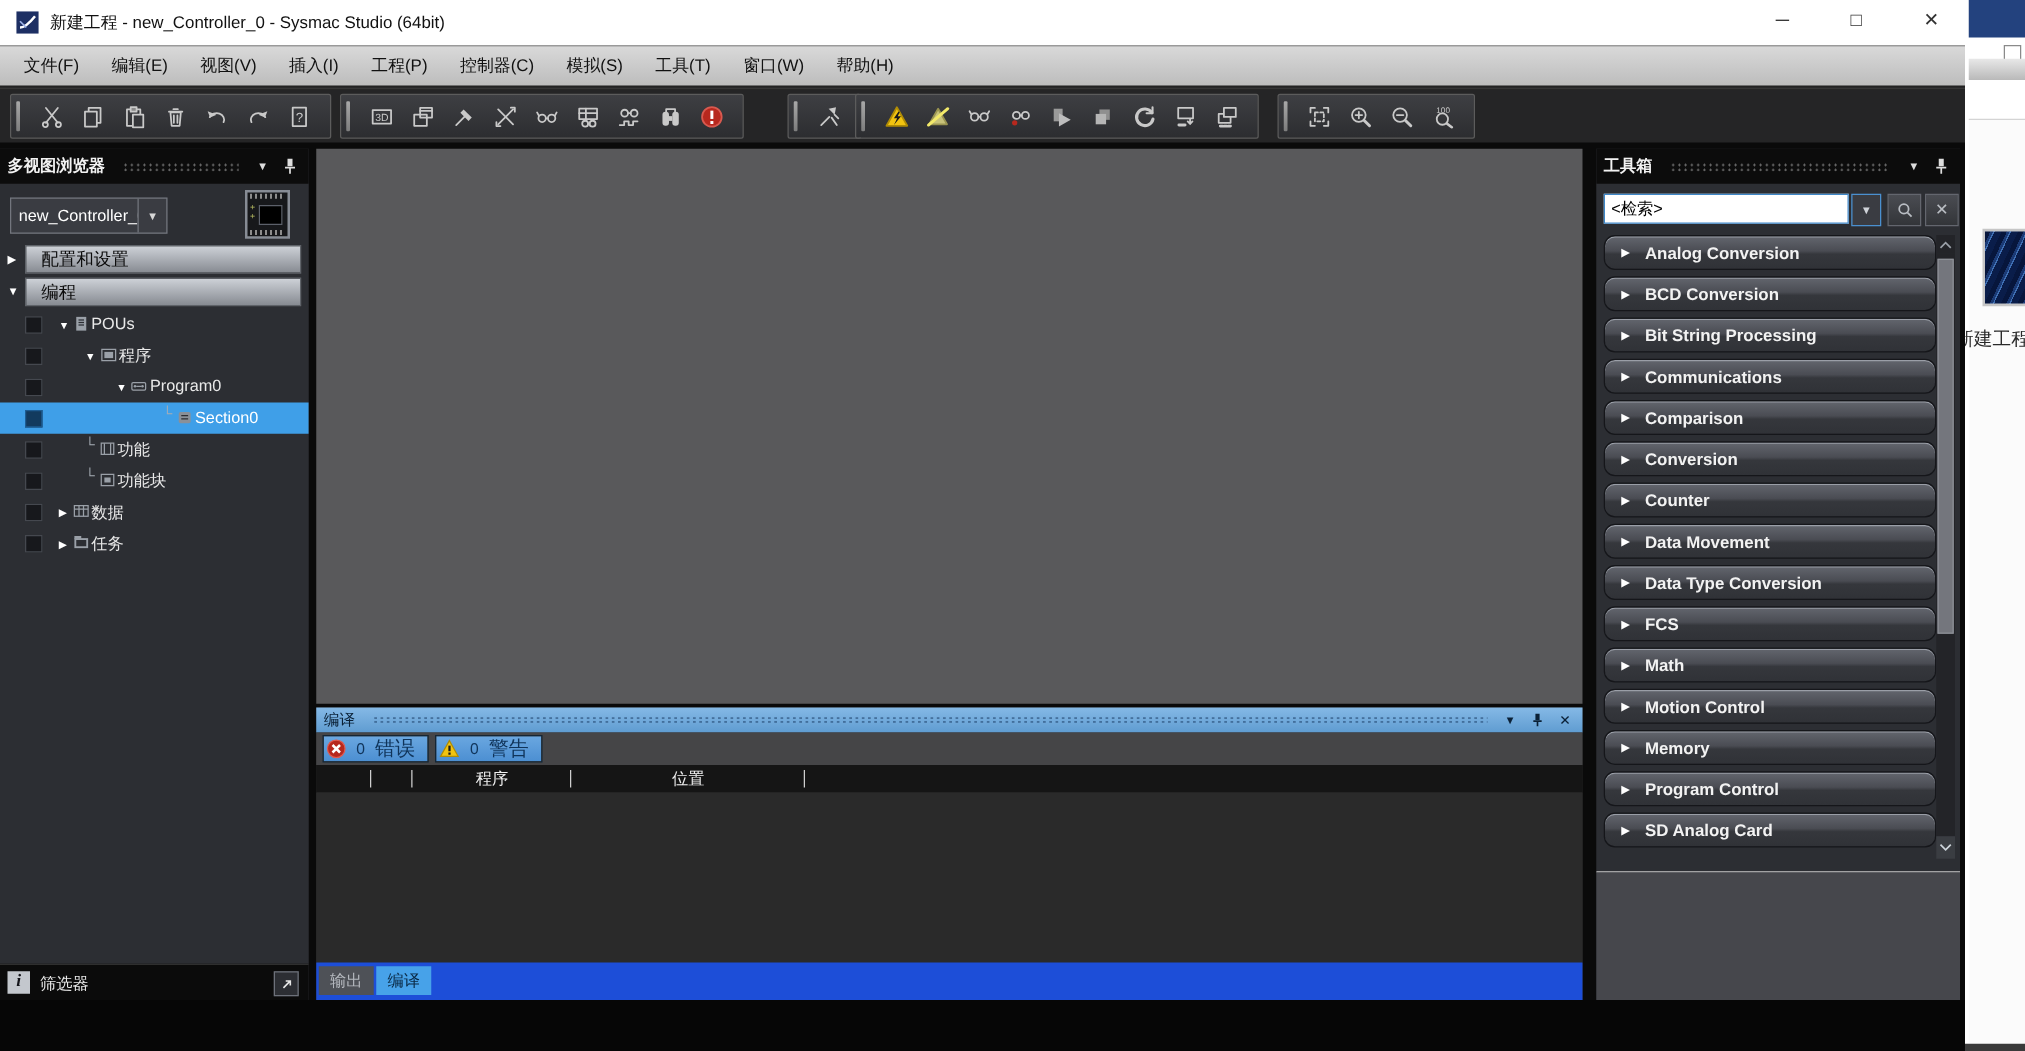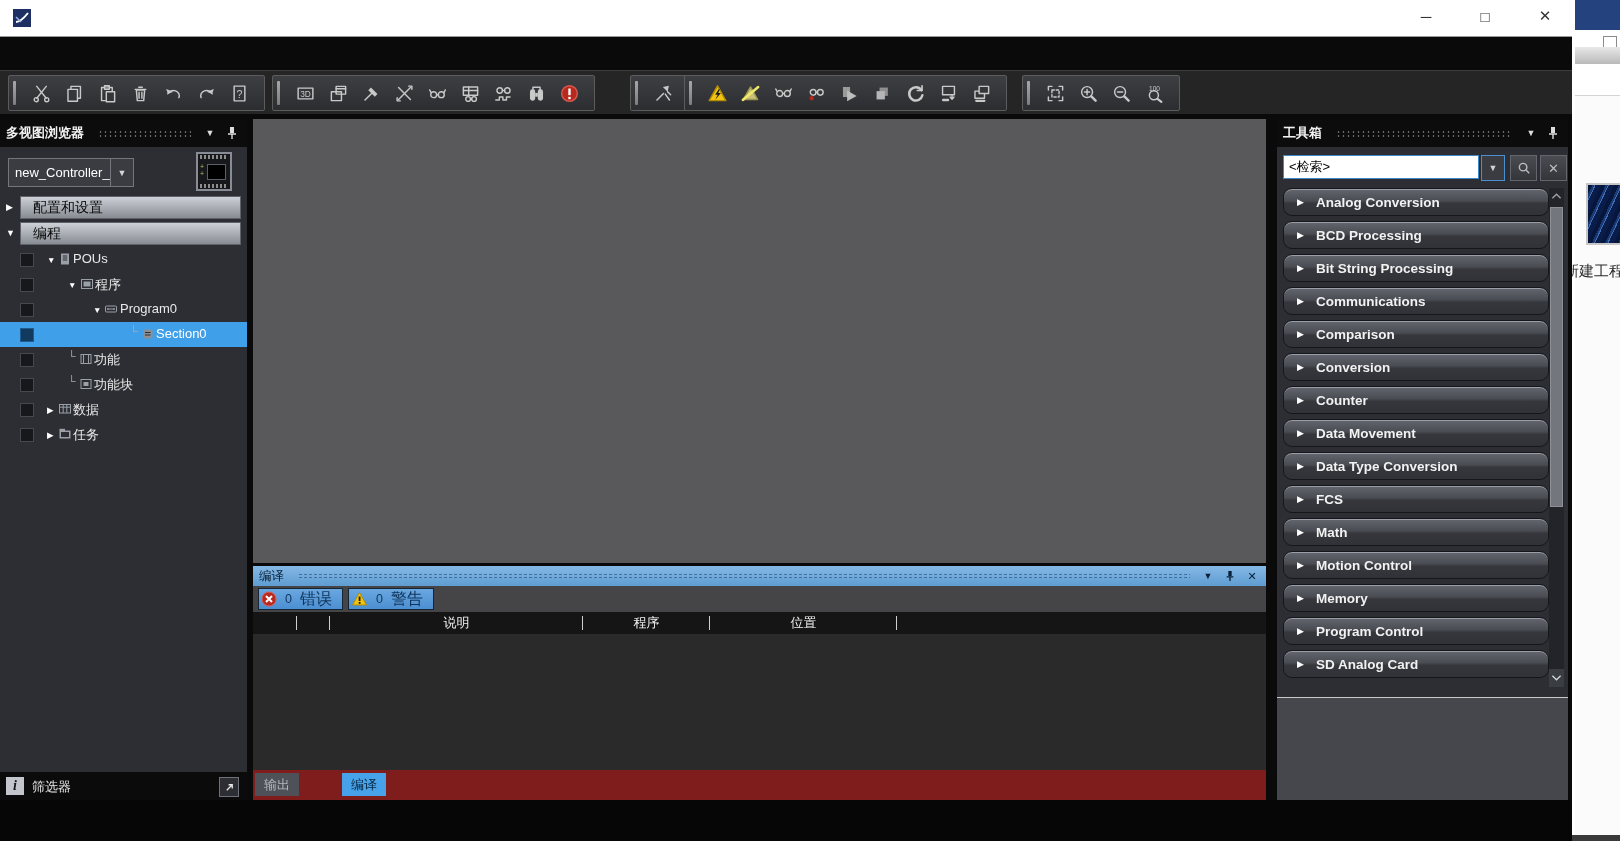--- a/index.html
+++ b/index.html
@@ -99,21 +99,21 @@
   #build-toolbar{position:absolute;left:0;top:20px;width:100%;height:26px;background:#454547;display:flex;align-items:center;padding-left:5px;box-sizing:border-box;}
   .count-btn{height:20px;background:linear-gradient(#6aa7e0,#4c8fd2);border:1px solid #142635;display:flex;align-items:center;
      padding:0 10px 0 2px;margin-right:5px;}
   .count-btn .num{font-size:12.5px;color:#10345a;margin:0 8px 0 8px;}
   .count-btn .lbl{font-size:16px;color:#10345a;}
   #build-cols{position:absolute;left:0;top:46px;width:100%;height:22px;background:#151515;display:flex;align-items:center;}
   .colseg{height:100%;display:flex;align-items:center;justify-content:center;box-sizing:border-box;
      font-size:13px;color:#f0f0f0;position:relative;}
   .colseg:not(:last-child)::after{content:"";position:absolute;right:0;top:4px;bottom:4px;width:1px;background:#cfcfcf;}
   #build-body{position:absolute;left:0;top:68px;width:100%;height:136px;background:#2a2a2a;}
-  #build-tabs{position:absolute;left:0;top:204px;width:100%;height:30px;background:#7f1d1d;display:flex;align-items:flex-start;padding:3px 0 0 2px;box-sizing:border-box;gap:41px;}
+  #build-tabs{position:absolute;left:0;top:204px;width:100%;height:30px;background:#1d4ed8;display:flex;align-items:flex-start;padding:3px 0 0 2px;box-sizing:border-box;}
   .btab{height:23px;padding:0 9px;font-size:13px;line-height:23px;margin-right:2px;}
   .btab.inactive{background:#4e5157;color:#b4b8be;}
   .btab.active{background:#47a2e9;color:#092741;}
 
   
   #toolbox{position:absolute;left:1277px;top:119px;width:291px;height:681px;background:#2c2e33;overflow:hidden;}
   #tb-search{position:absolute;left:6px;top:36px;width:196px;height:24px;background:#fff;border:1px solid #3e87c8;
      font-size:13px;color:#000;padding:0 5px;box-sizing:border-box;font-family:inherit;}
   #tb-combo{position:absolute;left:204px;top:36px;width:24px;height:26px;background:#3a3c42;border:1px solid #4a90d0;
      box-sizing:border-box;display:flex;align-items:center;justify-content:center;color:#cfd3d9;font-size:9px;}
@@ -155,25 +155,38 @@
   <div id="mainwin">
 
     <div id="titlebar">
       <span id="app-icon">
         <svg width="18" height="18" viewBox="0 0 18 18">
             <rect width="18" height="18" fill="#1d2f63"></rect>
             <path d="M3 13 C7 13 11 9 15 4" stroke="#fff" stroke-width="2" fill="none"></path>
             <path d="M3 8 L8 13" stroke="#9fb4e8" stroke-width="1.4" fill="none"></path>
           </svg>
       </span>
+      <span id="title-text">新建工程 - new_Controller_0 - Sysmac Studio (64bit)</span>
       <span class="winbtn" id="btn-min">─</span>
       <span class="winbtn" id="btn-max">□</span>
       <span class="winbtn" id="btn-close">✕</span>
     </div>
 
+    <div id="menubar">
+        <div class="menu-item">文件(F)</div>
+        <div class="menu-item">编辑(E)</div>
+        <div class="menu-item">视图(V)</div>
+        <div class="menu-item">插入(I)</div>
+        <div class="menu-item">工程(P)</div>
+        <div class="menu-item">控制器(C)</div>
+        <div class="menu-item">模拟(S)</div>
+        <div class="menu-item">工具(T)</div>
+        <div class="menu-item">窗口(W)</div>
+        <div class="menu-item">帮助(H)</div>
+      </div>
 
     <div id="toolbar">
         <div class="tgroup" style="left: 8px;">
           <span class="grip"></span>
           <span class="tbi">
             <svg width="19" height="19" viewBox="0 0 16 16" fill="none" stroke="#c9c9c9" stroke-width="1.2" stroke-linecap="round" stroke-linejoin="round">
               <path d="M4 2 L12 12"></path>
               <path d="M12 2 L4 12"></path>
               <circle cx="3.6" cy="13.2" r="1.7"></circle>
               <circle cx="12.4" cy="13.2" r="1.7"></circle>
@@ -547,21 +560,20 @@
               <rect x="7.2" y="5.5" width="1.8" height="4.5" fill="#1a1a1a"></rect>
               <rect x="7.2" y="11" width="1.8" height="1.8" fill="#1a1a1a"></rect>
             </svg>
           <span class="num">0</span>
           <span class="lbl">警告</span>
         </div>
       </div>
       <div id="build-cols">
         <div class="colseg" style="width:44px;"></div>
         <div class="colseg" style="width:33px;"></div>
-        <div class="colseg" style="width:253px;">说明</div>
         <div class="colseg" style="width:127px;">程序</div>
         <div class="colseg" style="width:187px;">位置</div>
         <div class="colseg" style="flex:1;"></div>
       </div>
       <div id="build-body"></div>
       <div id="build-tabs">
           <div class="btab inactive">输出</div>
           <div class="btab active">编译</div>
         </div>
     </div>
@@ -589,21 +601,21 @@
       </span>
       <span class="tb-sbtn" id="tb-clear">✕</span>
 
       <div id="cat-list">
           <div class="cat-btn" style="top: 69px;">
             <span class="cat-arrow">▶</span>
             <span class="cat-label">Analog Conversion</span>
           </div>
           <div class="cat-btn" style="top: 102px;">
             <span class="cat-arrow">▶</span>
-            <span class="cat-label">BCD Processing</span>
+            <span class="cat-label">BCD Conversion</span>
           </div>
           <div class="cat-btn" style="top: 135px;">
             <span class="cat-arrow">▶</span>
             <span class="cat-label">Bit String Processing</span>
           </div>
           <div class="cat-btn" style="top: 168px;">
             <span class="cat-arrow">▶</span>
             <span class="cat-label">Communications</span>
           </div>
           <div class="cat-btn" style="top: 201px;">

